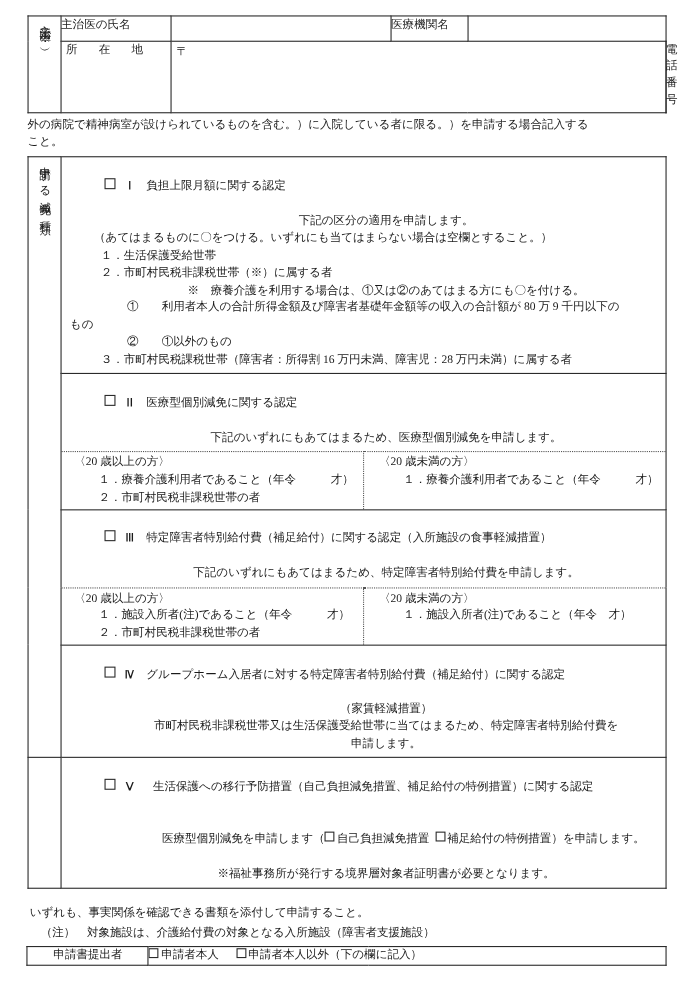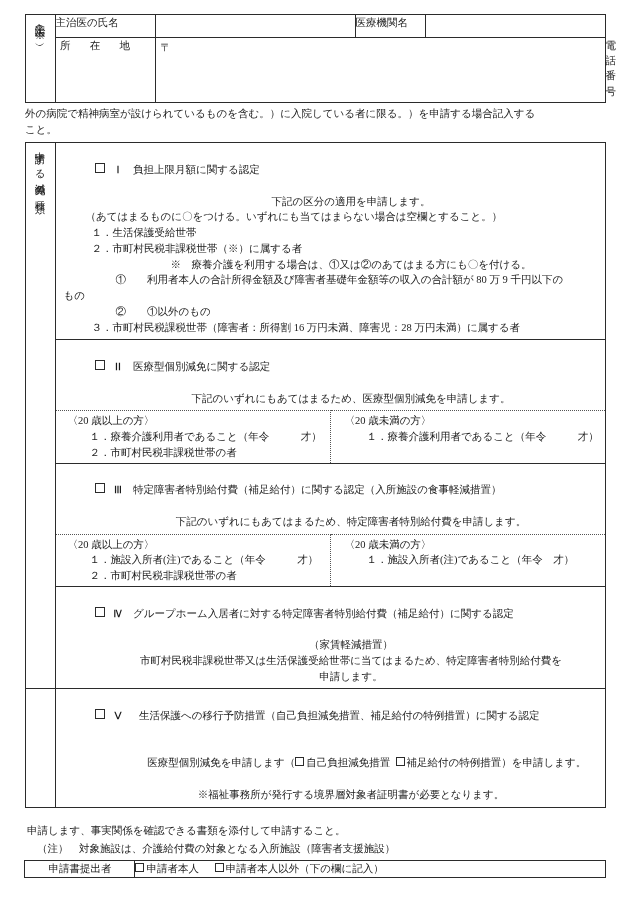--- a/index.html
+++ b/index.html
@@ -330,21 +330,21 @@
             <span>医療型個別減免を申請します（</span><span class="cb-sm"></span><span>自己負担減免措置</span>&nbsp;&nbsp;<span class="cb-sm"></span><span>補足給付の特例措置</span><span>）を申請します。</span>
           </span>
           <span class="ln i3">※福祉事務所が発行する境界層対象者証明書が必要となります。</span>
         </div>
       </td>
     </tr>
   </tbody>
     </table>
 
   <div class="tail">
-    <div class="l1" style="margin-top:14px">申請します、事実関係を確認できる書類を添付して申請すること。</div>
+    <div class="l1" style="margin-top:14px">いずれも、事実関係を確認できる書類を添付して申請すること。</div>
     <div class="l2">（注）　対象施設は、介護給付費の対象となる入所施設（障害者支援施設）</div>
   </div>
 
   <table class="tbl app-tbl" style="margin-top:3px">
     <colgroup>
       <col style="width:110px">
       <col style="width:200px">
       <col style="width:105px">
       <col style="width:165px">
     </colgroup>

